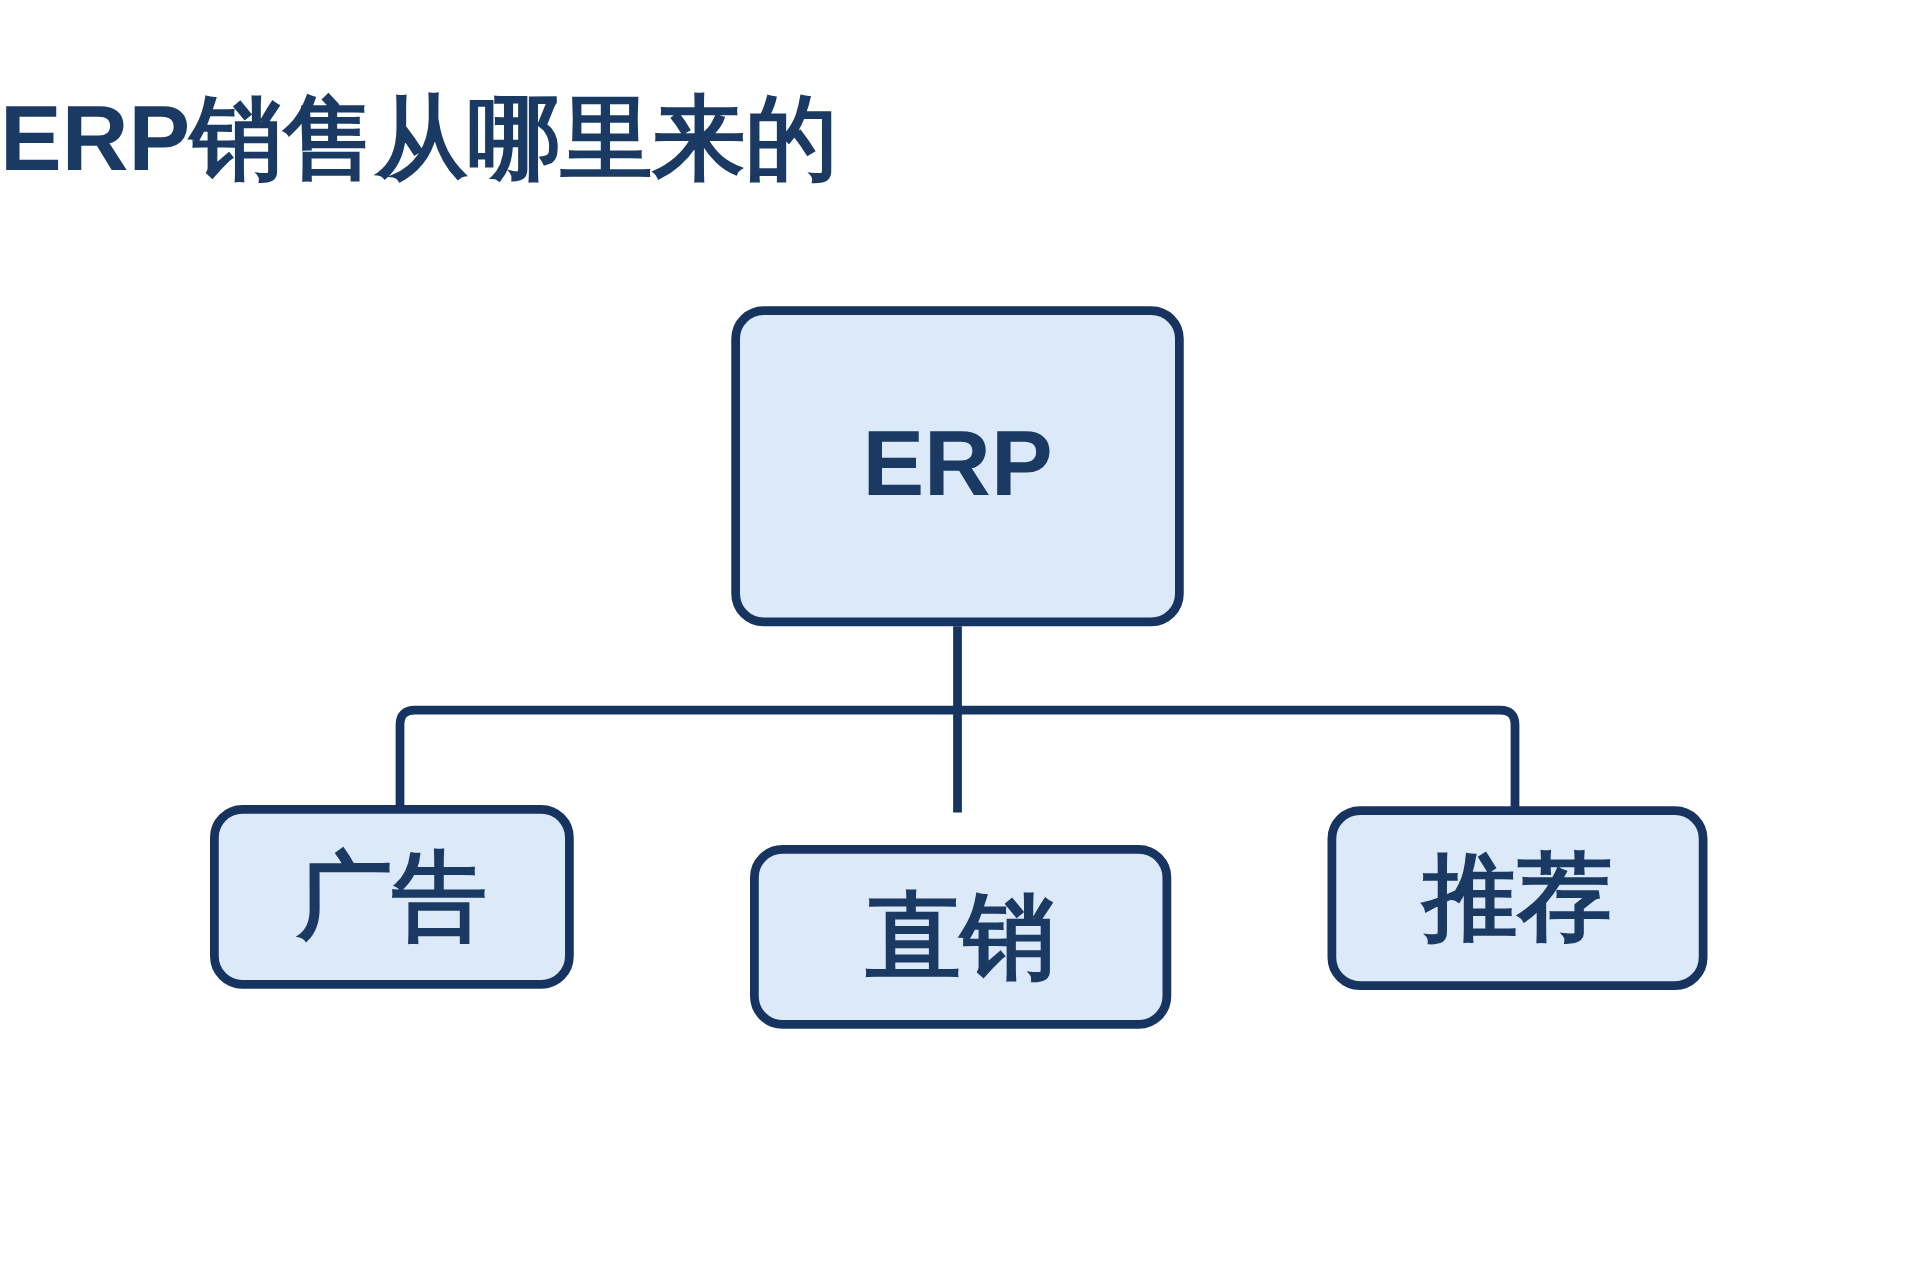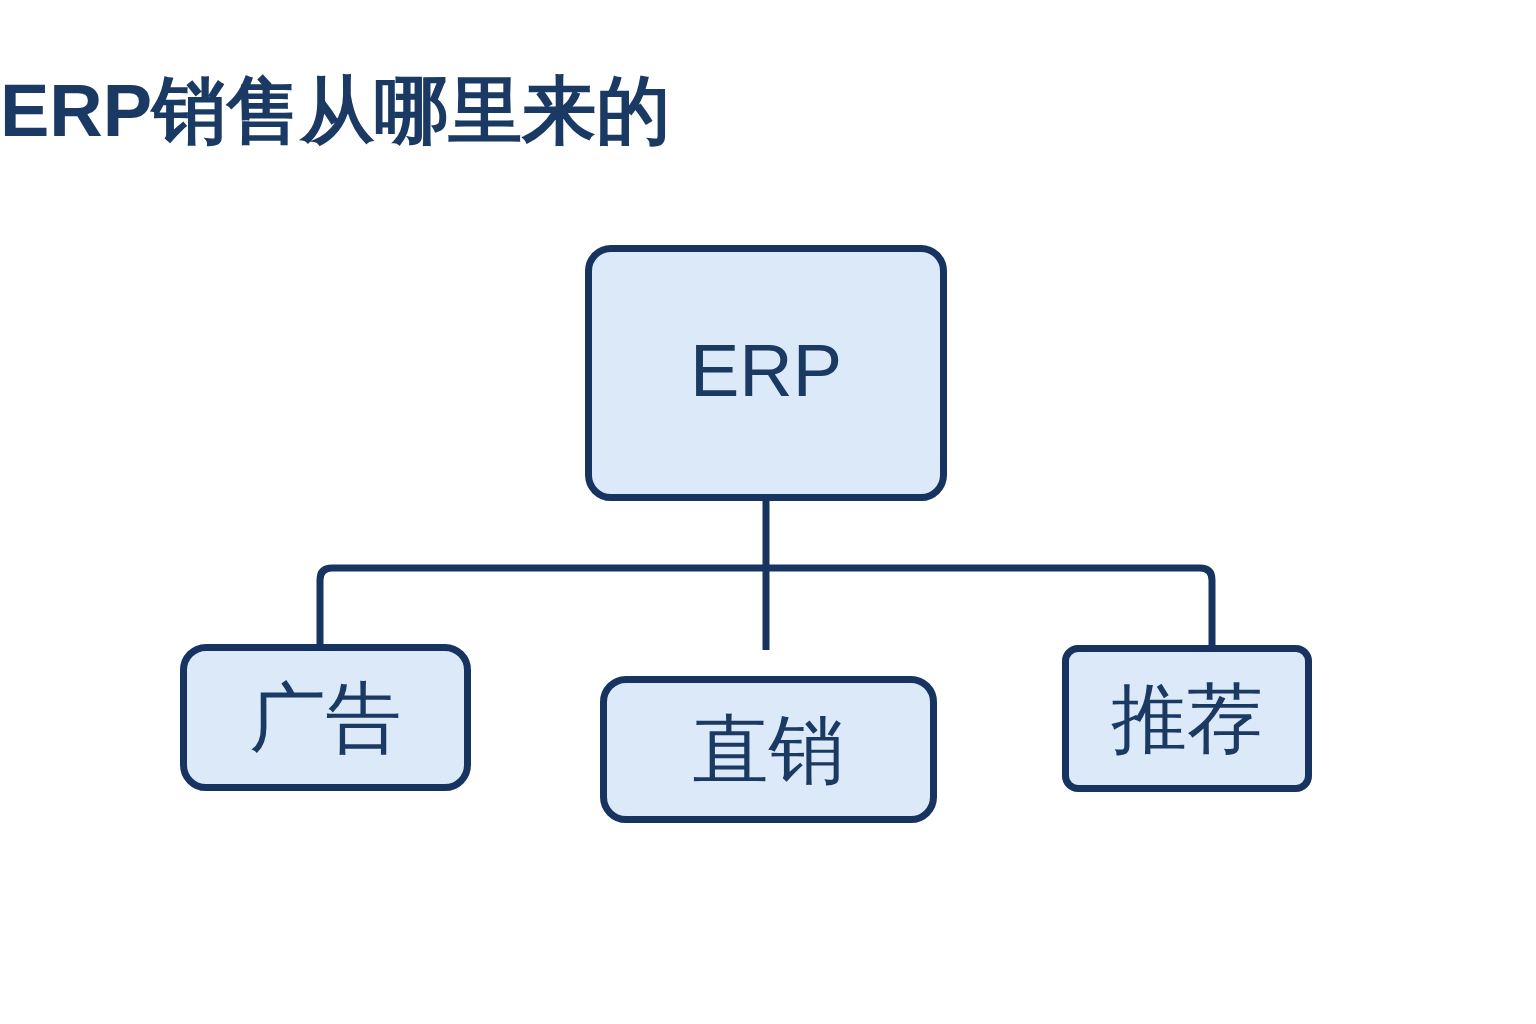--- a/index.html
+++ b/index.html
@@ -56,21 +56,21 @@
   .node {
     position: absolute;
     box-sizing: border-box;
     background: #dce9f8;
     border: 7px solid #16345f;
     display: flex;
     flex-direction: column;
     align-items: center;
     justify-content: center;
     color: #1b3a63;
-    font-weight: normal;
+    font-weight: bold;
     z-index: 3;
   }
 
   #node-root {
     left: 585px;
     top: 245px;
     width: 362px;
     height: 256px;
     border-radius: 26px;
   }
@@ -85,35 +85,34 @@
     height: 147px;
     border-radius: 26px;
   }
   .node-child .node-line {
     font-size: 76px;
     line-height: 1.0;
     white-space: nowrap;
   }
 
   #node-child-0 {
-    left: 180px;
+    left: 168px;
     top: 644px;
     width: 291px;
   }
   #node-child-1 {
     left: 600px;
     top: 646px;
     width: 337px;
     margin-top: 30px;
   }
   #node-child-2 {
     left: 1062px;
     top: 645px;
-    width: 250px;
-    border-radius: 16px;
+    width: 304px;
   }
 </style>
 </head>
 <body>
 
 <div id="canvas">
 
   <div id="page-title">ERP销售从哪里来的</div>
 
   <svg id="connectors" viewBox="0 0 1536 1024" xmlns="http://www.w3.org/2000/svg">

